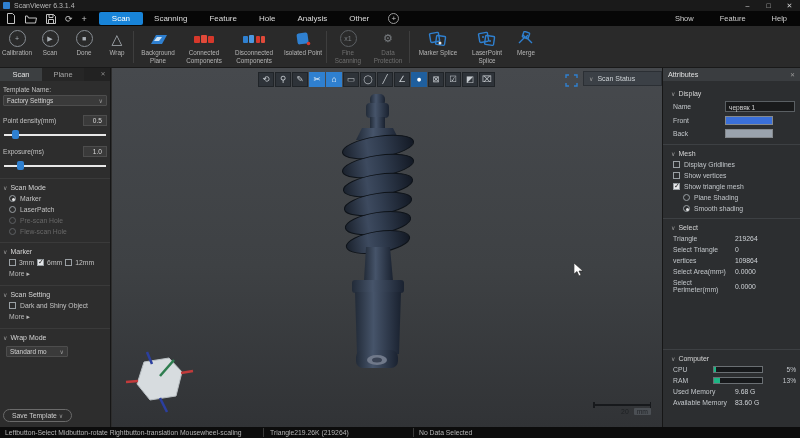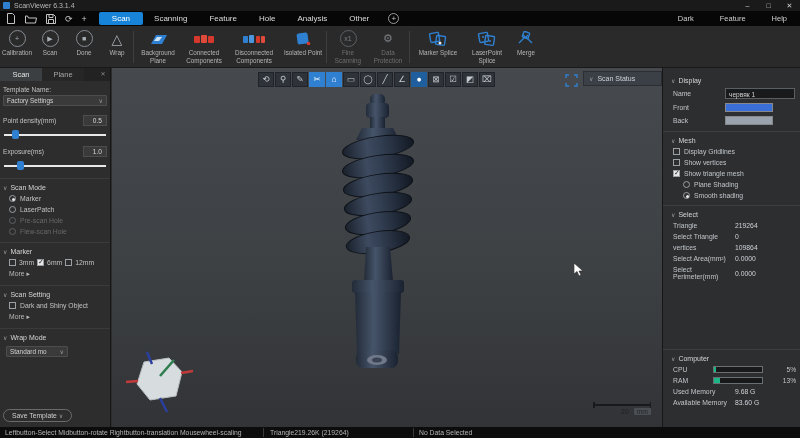--- a/index.html
+++ b/index.html
@@ -136,21 +136,21 @@
   <div class="menu-tabs">
     <span class="mtab active">Scan</span>
     <span class="mtab">Scanning</span>
     <span class="mtab">Feature</span>
     <span class="mtab">Hole</span>
     <span class="mtab">Analysis</span>
     <span class="mtab">Other</span>
     <span class="add-tab">+</span>
   </div>
   <div class="menu-right">
-    <span>Dark</span>
+    <span>Show</span>
     <span>Feature</span>
     <span>Help</span>
   </div>
 </div>
 
 <div class="ribbon">
   <div class="rbtn" style="width:34px">
     <span class="ricon">
         <span class="circ">+</span>
       </span>
@@ -447,20 +447,24 @@
   <div class="scalebar">
     <div class="line"></div>
     <div class="scale-lbls">
       <span>20</span>
       <span class="scale-unit">mm</span>
     </div>
   </div>
 </div>
 
 <div class="right-panel">
+  <div class="rp-header">
+    <span>Attributes</span>
+    <span class="x">✕</span>
+  </div>
 
   <div class="rp-section first">
     <div class="rp-sec-title">
       <span class="caret">∨</span>
       <span>Display</span>
     </div>
     <div class="arow">
       <span class="albl">Name</span>
       <span class="name-input">червяк 1</span>
     </div>

